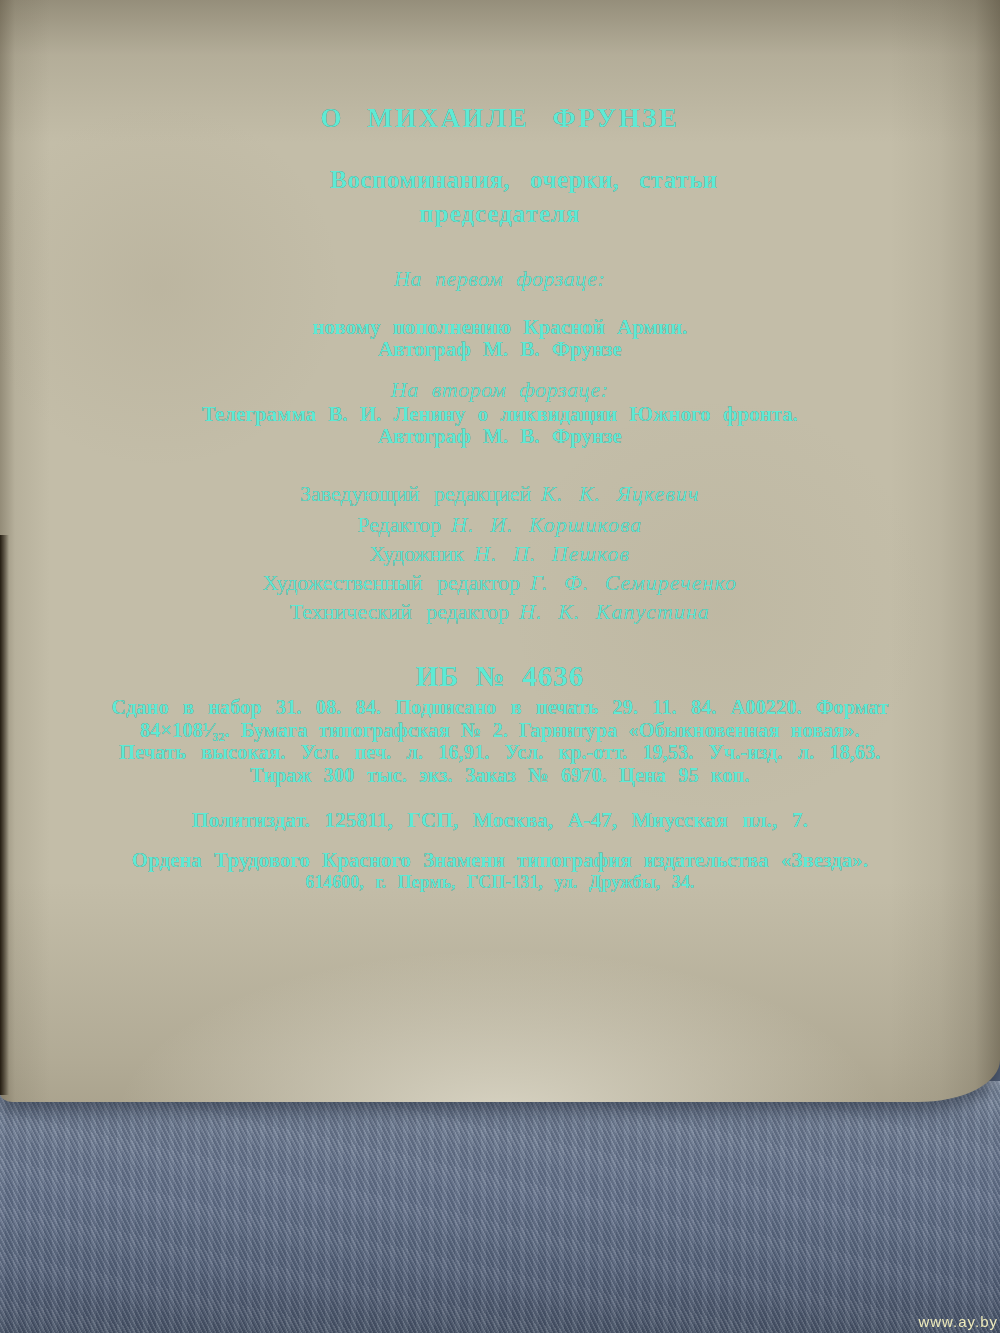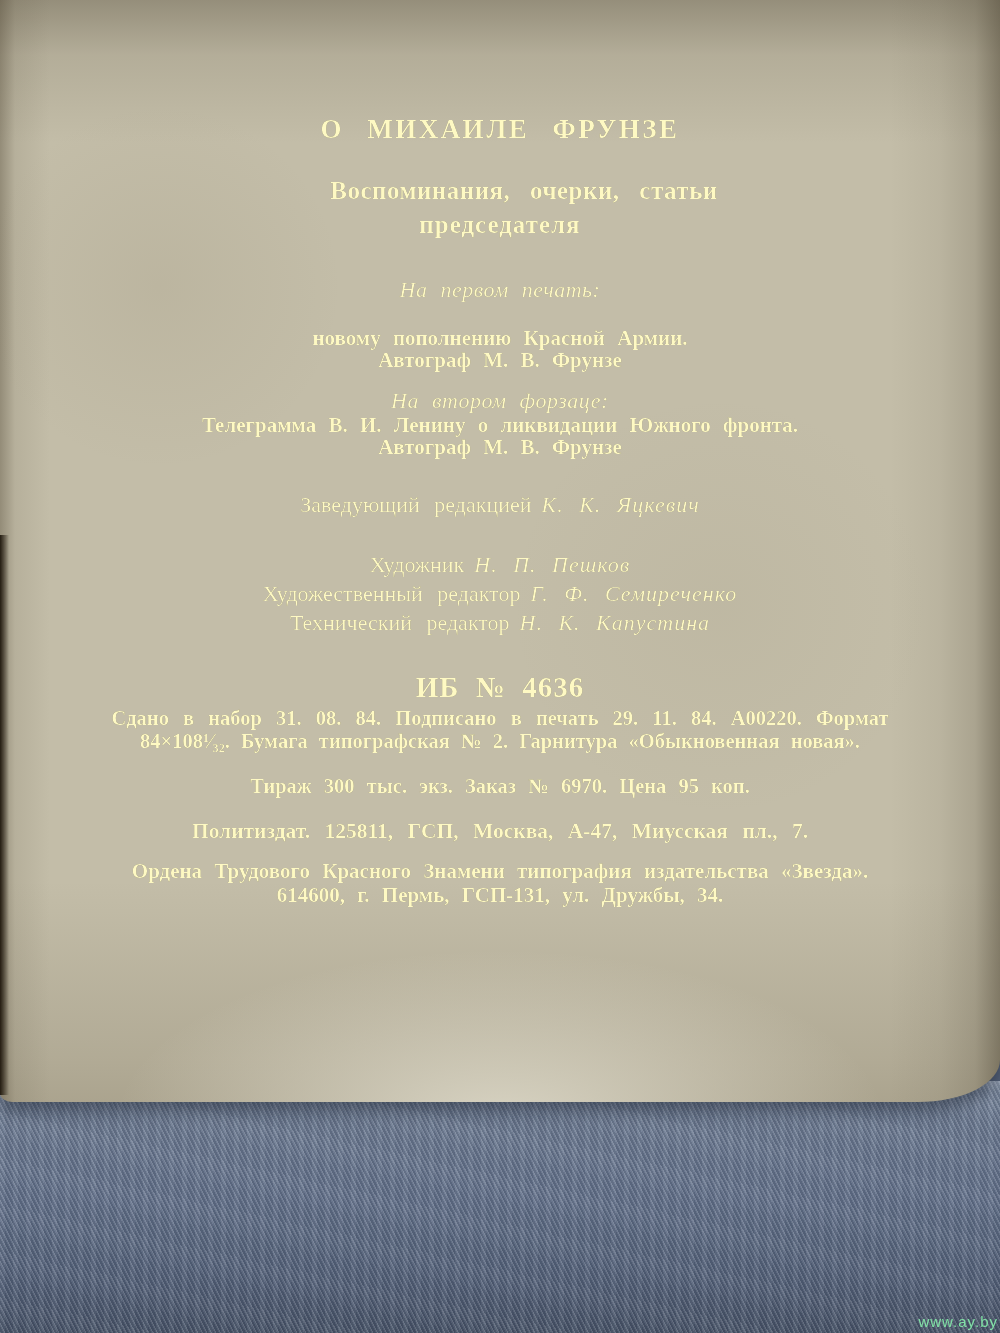--- a/index.html
+++ b/index.html
@@ -45,21 +45,21 @@
     box-shadow:0 9px 16px rgba(18,24,38,0.45);
   }
   
   .gutter{
     position:absolute;left:0;top:535px;width:9px;height:560px;z-index:3;
     background:linear-gradient(90deg,#241c11 0%,rgba(36,28,17,0.55) 45%,rgba(36,28,17,0) 100%);
     filter:blur(0.7px);
   }
 
   
-  .content{position:absolute;inset:0;z-index:4;color:#fef9c3;margin-top:11px;}
+  .content{position:absolute;inset:0;z-index:4;color:#5eead4;}
   .content div{position:absolute;left:0;width:100%;text-align:center;}
   .ink{text-shadow:0 0 0.5px rgba(46,42,33,0.75);}
 
   .title{top:103px;font-size:27px;font-weight:700;letter-spacing:2.5px;word-spacing:14px;}
   .subtitle1{top:166px;font-size:25px;font-weight:700;word-spacing:13px;letter-spacing:0.5px;padding-left:24px;}
   .subtitle2{top:200px;font-size:25px;font-weight:700;letter-spacing:1px;}
 
   .fz-head{font-style:italic;font-size:22px;font-weight:400;word-spacing:7px;letter-spacing:0.5px;}
   .fz-line{font-size:21px;font-weight:700;word-spacing:7px;}
   .h1a{top:266px;} .l1a{top:292px;} .l1b{top:315px;} .l1c{top:337px;}
@@ -72,62 +72,64 @@
   .ib{top:660px;font-size:29px;font-weight:700;word-spacing:8px;letter-spacing:1px;}
 
   .imp{font-size:20.5px;font-weight:700;word-spacing:6px;}
   .i0{top:696px;word-spacing:9px;}
   .i1{top:719px;}
   .i2{top:741px;word-spacing:10px;}
   .i3{top:764px;word-spacing:7px;}
 
   .pub{top:808px;font-size:21.5px;font-weight:700;word-spacing:9px;}
   .pr0{top:848px;font-size:21px;font-weight:700;word-spacing:7px;}
-  .pr1{top:872px;font-size:21px;font-weight:700;word-spacing:7px;}
+  .pr1{top:872px;font-size:18px;font-weight:700;word-spacing:7px;}
 
   
   .watermark{
     position:absolute;right:2px;bottom:3px;z-index:5;
     font-family:"Liberation Sans","DejaVu Sans",sans-serif;
-    font-size:15px;color:#86efac;letter-spacing:1px;opacity:0.9;
+    font-size:15px;color:#fef9c3;letter-spacing:1px;opacity:0.9;
   }
 </style>
 </head>
 <body>
 
 <div class="photo">
 
   <div class="fabric"></div>
 
   <div class="page"></div>
   <div class="gutter"></div>
 
   <div class="content">
 
     <div class="title ink">О МИХАИЛЕ ФРУНЗЕ</div>
     <div class="subtitle1 ink">Воспоминания, очерки, статьи</div>
     <div class="subtitle2 ink">председателя</div>
 
-    <div class="fz-head h1a ink">На первом печать:</div>
+    <div class="fz-head h1a ink">На первом форзаце:</div>
     <div class="fz-line l1b ink">новому пополнению Красной Армии.</div>
     <div class="fz-line l1c ink">Автограф М. В. Фрунзе</div>
 
     <div class="fz-head h2a ink">На втором форзаце:</div>
     <div class="fz-line l2a ink">Телеграмма В. И. Ленину о ликвидации Южного фронта.</div>
     <div class="fz-line l2b ink">Автограф М. В. Фрунзе</div>
 
     <div class="staff-row s0 ink"><span>Заведующий редакцией</span><span class="name">К. К. Яцкевич</span></div>
+    <div class="staff-row s1 ink"><span>Редактор</span><span class="name">Н. И. Коршикова</span></div>
     <div class="staff-row s2 ink"><span>Художник</span><span class="name">Н. П. Пешков</span></div>
     <div class="staff-row s3 ink"><span>Художественный редактор</span><span class="name">Г. Ф. Семиреченко</span></div>
     <div class="staff-row s4 ink"><span>Технический редактор</span><span class="name">Н. К. Капустина</span></div>
 
     <div class="ib ink">ИБ № 4636</div>
 
     <div class="imp i0 ink">Сдано в набор 31. 08. 84. Подписано в печать 29. 11. 84. А00220. Формат</div>
     <div class="imp i1 ink">84×108¹⁄₃₂. Бумага типографская № 2. Гарнитура «Обыкновенная новая».</div>
+    <div class="imp i2 ink">Печать высокая. Усл. печ. л. 16,91. Усл. кр.-отт. 19,53. Уч.-изд. л. 18,63.</div>
     <div class="imp i3 ink">Тираж 300 тыс. экз. Заказ № 6970. Цена 95 коп.</div>
 
     <div class="pub ink">Политиздат. 125811, ГСП, Москва, А-47, Миусская пл., 7.</div>
 
     <div class="pr0 ink">Ордена Трудового Красного Знамени типография издательства «Звезда».</div>
     <div class="pr1 ink">614600, г. Пермь, ГСП-131, ул. Дружбы, 34.</div>
 
   </div>
 
   <span class="watermark">www.ay.by</span>

